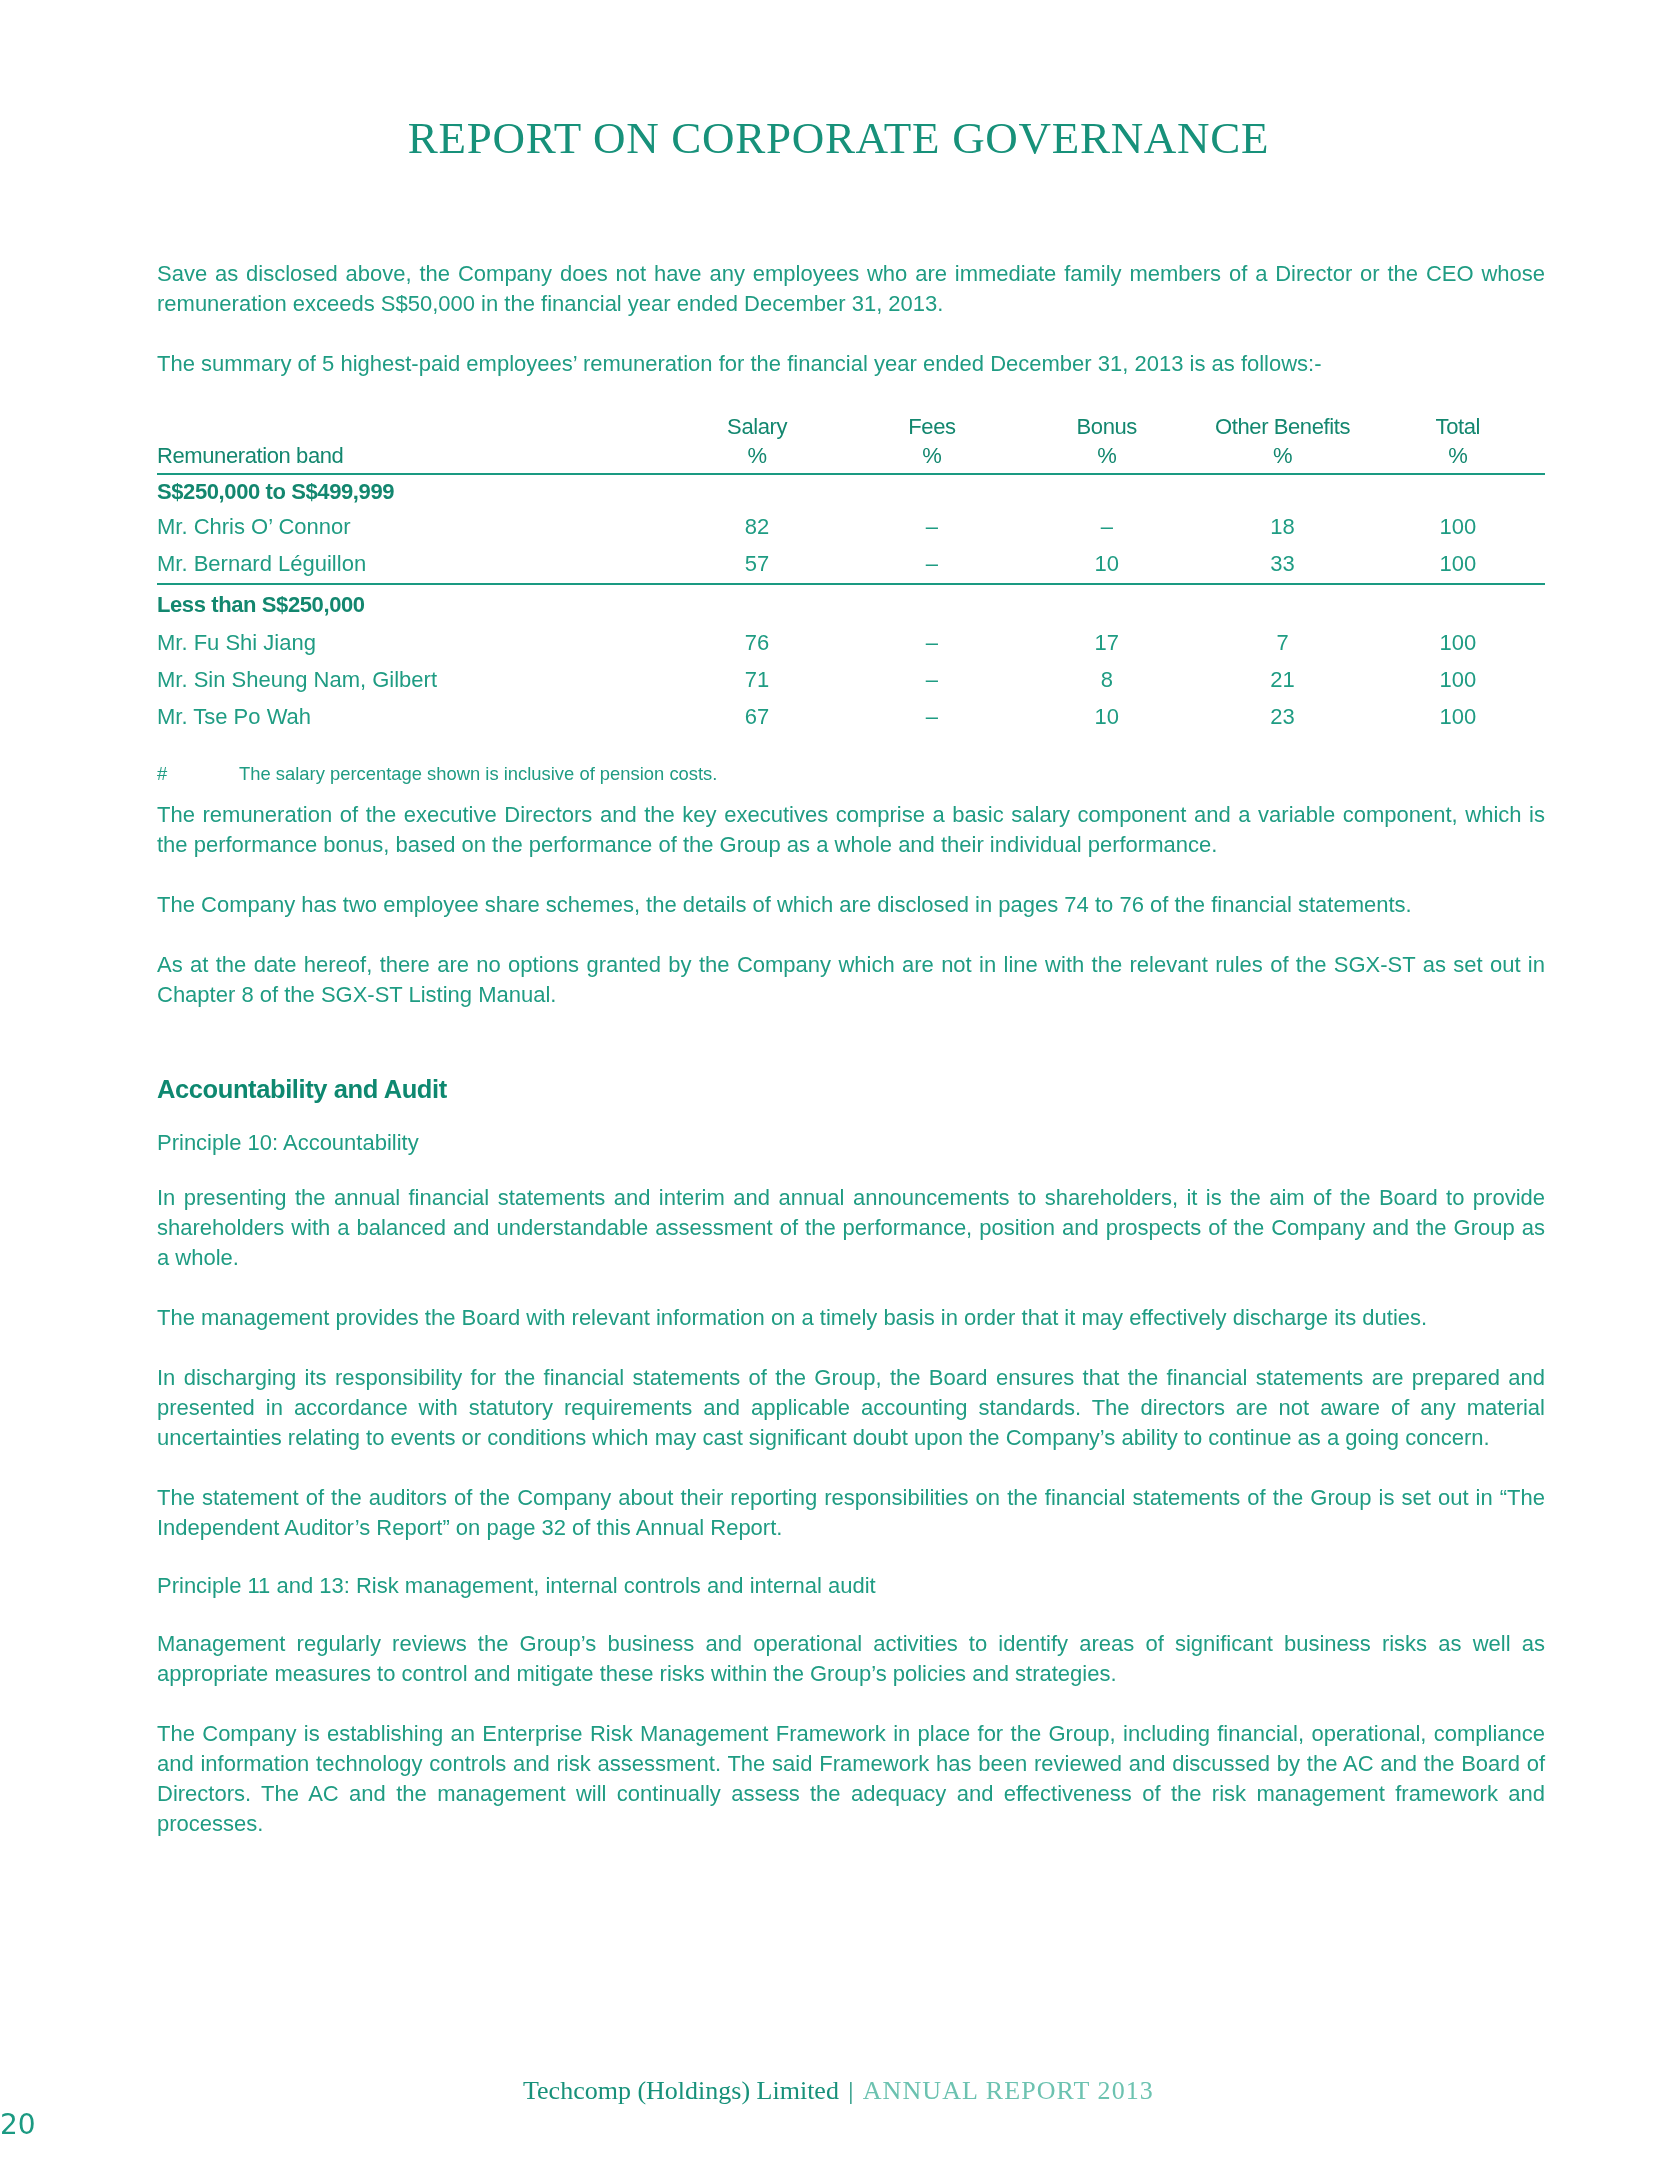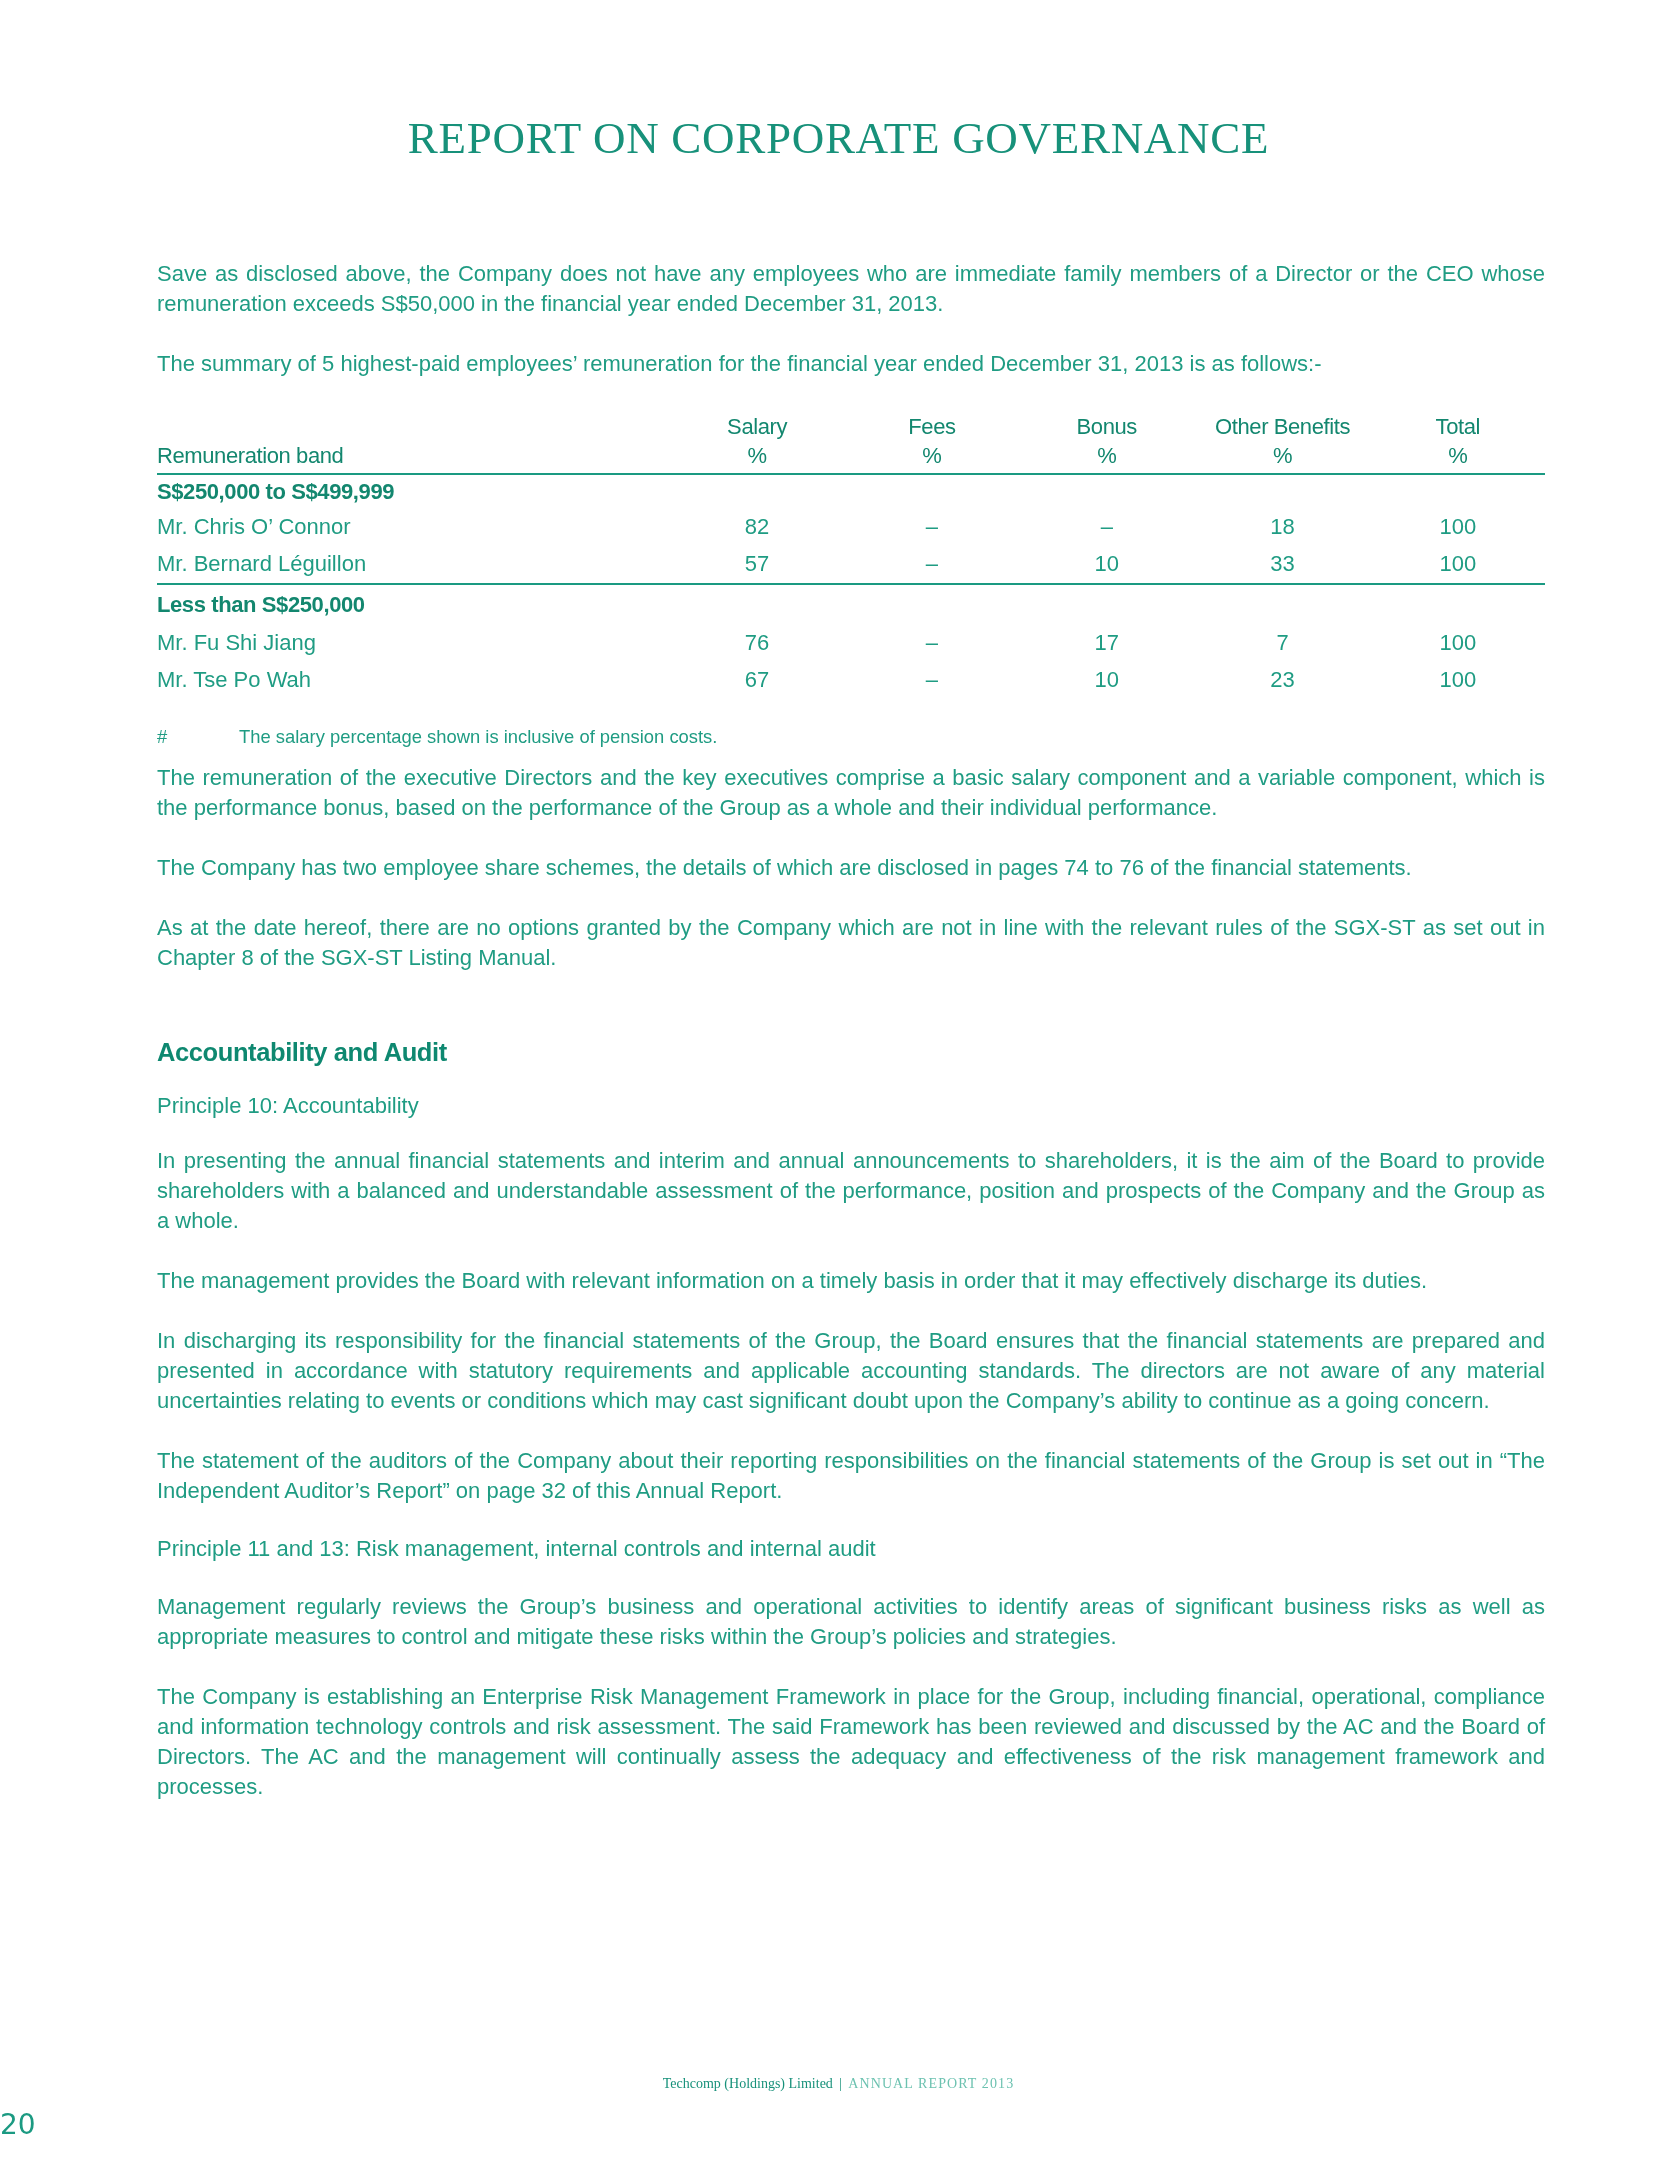--- a/index.html
+++ b/index.html
@@ -24,21 +24,21 @@
   .col-other { width: 183px; }
   .col-total { width: 183px; }
   tr.header-row th { border-bottom: 2.1px solid #1a9a82; padding-bottom: 2.8px; }
   tr.band-row td { font-weight: bold; color: #13876f; height: 34px; letter-spacing: -0.4px; margin-left: 48px; }
   tr.band-row.second td { border-top: 2.1px solid #1a9a82; height: 40px; }
   .footnote { display: flex; font-size: 18.4px; margin-top: 27px; color: #1f9c83; }
   .footnote .mark { width: 82px; }
   .section-heading { font-weight: bold; font-size: 25.5px; color: #0e8870; margin: 0; letter-spacing: -0.4px; }
   .principle { font-size: 22px; margin: 0; color: #1f9c83; }
   .footer { position: absolute; left: 0; width: 1677px; top: 2076px; text-align: center;
-         font-family: "Liberation Serif", serif; font-size: 14px; color: #17917a; }
+         font-family: "Liberation Serif", serif; font-size: 26px; color: #17917a; }
   .footer .sep { color: #17917a; margin: 0 2.8px; }
   .footer .report { color: #6cc2b0; letter-spacing: 1.1px; }
   .page-number { position: absolute; left: 0; width: 1677px; top: 2108px; 
          font-family: "DejaVu Sans", sans-serif; font-size: 28px; color: #1b9a82; }
 </style>
 </head>
 <body>
 
 <h1 class="page-title">REPORT ON CORPORATE GOVERNANCE</h1>
 
@@ -91,20 +91,28 @@
       </tr>
       <tr>
         <td class="col-name">Mr. Fu Shi Jiang</td>
         <td class="col-num">76</td>
         <td class="col-num">–</td>
         <td class="col-num">17</td>
         <td class="col-num">7</td>
         <td class="col-num">100</td>
       </tr>
       <tr>
+        <td class="col-name">Mr. Sin Sheung Nam, Gilbert</td>
+        <td class="col-num">71</td>
+        <td class="col-num">–</td>
+        <td class="col-num">8</td>
+        <td class="col-num">21</td>
+        <td class="col-num">100</td>
+      </tr>
+      <tr>
         <td class="col-name">Mr. Tse Po Wah</td>
         <td class="col-num">67</td>
         <td class="col-num">–</td>
         <td class="col-num">10</td>
         <td class="col-num">23</td>
         <td class="col-num">100</td>
       </tr>
     </tbody>
   </table>
 

